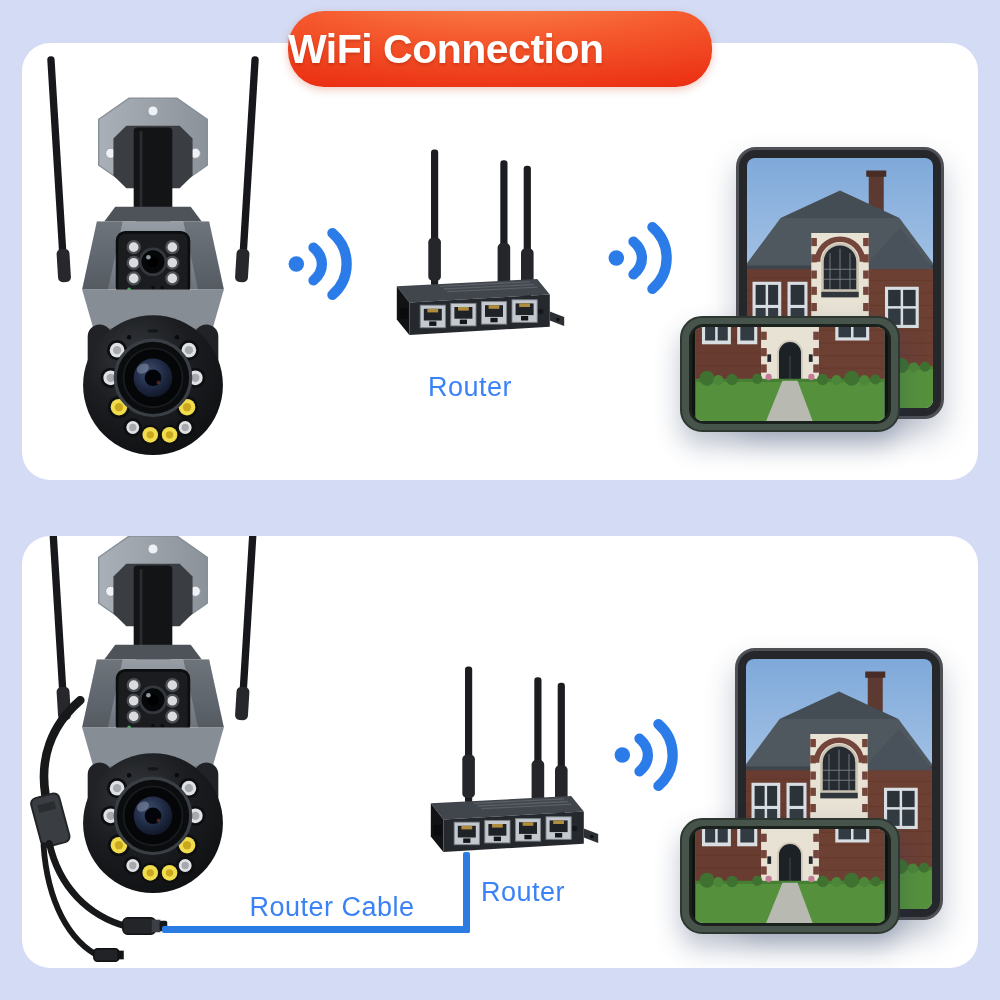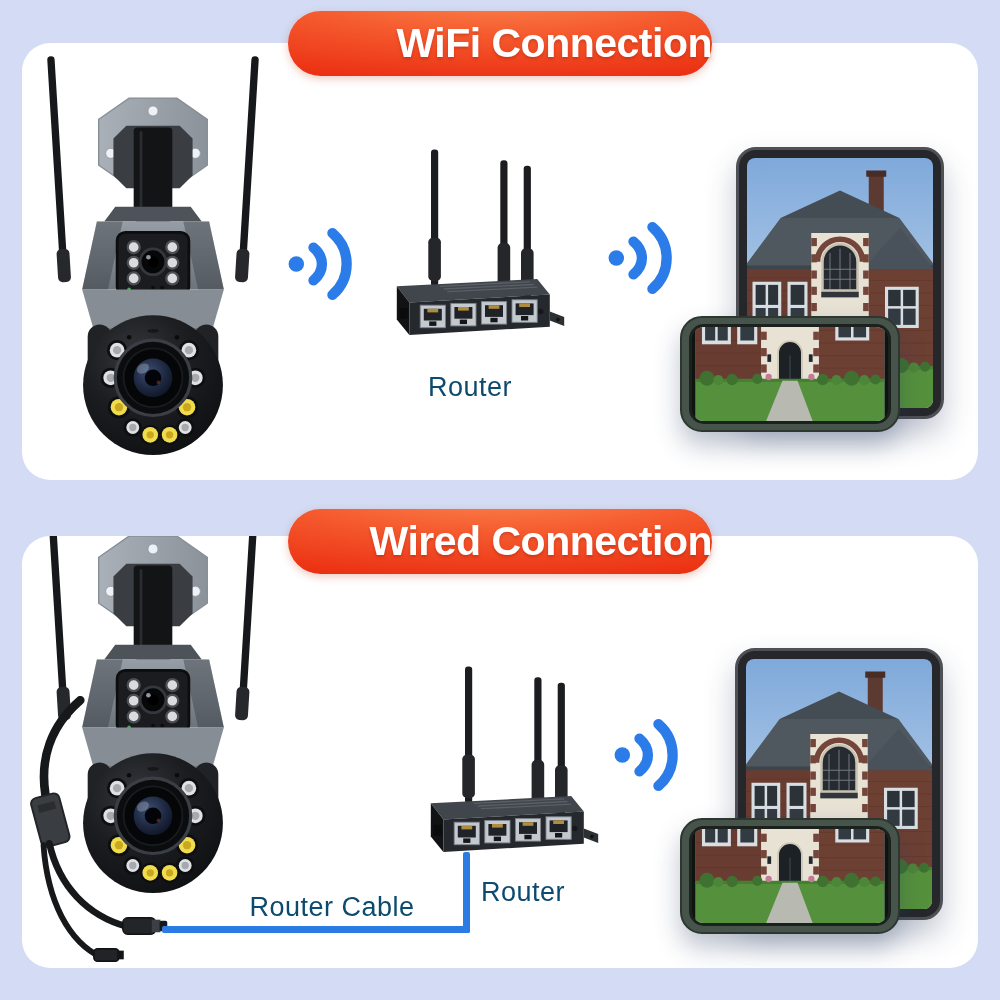--- a/index.html
+++ b/index.html
@@ -9,35 +9,35 @@
     font-family:"Liberation Sans",sans-serif;
   }
   .defs-svg{position:absolute;width:0;height:0;overflow:hidden;}
   .card{
     position:absolute;left:22px;width:956px;background:#ffffff;
     border-radius:28px;overflow:hidden;
   }
   .card1{top:43px;height:437px;}
   .card2{top:536px;height:432px;}
   .banner{
-    position:absolute;left:288px;width:424px;height:65px;
+    position:absolute;left:288px;width:424px;height:76px;
     border-radius:36px;
     background:radial-gradient(140% 190% at 50% -35%, #fc8d53 0%, #f55a2e 38%, #ea2c10 80%, #e52408 100%);
-    display:flex;align-items:center;justify-content:flex-end;
+    display:flex;align-items:center;justify-content:flex-start;
     box-shadow:0 3px 8px rgba(190,50,10,0.25);
   }
   .banner1{top:11px;}
   .banner2{top:509px;}
   .banner-text{
     color:#ffffff;font-size:41px;font-weight:bold;letter-spacing:-0.5px;
     text-shadow:0 2px 3px rgba(130,20,0,0.3);
   }
   .abs{position:absolute;}
   .gray-label{
-    position:absolute;color:#0c4a6e;font-size:27px;letter-spacing:0.5px;
+    position:absolute;color:#3b82f6;font-size:27px;letter-spacing:0.5px;
     text-align:center;
   }
   
   .tablet{
     position:absolute;background:#26272b;border:3px solid #4e5055;border-radius:20px;
     box-shadow:0 16px 30px rgba(35,55,95,0.28);
   }
   .tablet .screen{position:absolute;left:8px;top:8px;right:8px;bottom:8px;border-radius:8px;overflow:hidden;background:#0b0d10;}
   .phone{
     position:absolute;background:#46544b;border:2px solid #2e372f;border-radius:22px;
@@ -413,17 +413,14 @@
       </div>
     </div>
     <div class="phone" style="left:658px;top:282px;width:216px;height:112px">
       <div class="screen">
         <svg viewBox="0 0 300 385" preserveAspectRatio="xMidYMax slice">
             <use href="#sym-house"></use>
           </svg>
       </div>
     </div>
   </section>
-  <div class="banner banner2">
-    <span class="banner-text">Wired Connection</span>
-  </div>
 
 </div>
 
 </body></html>

